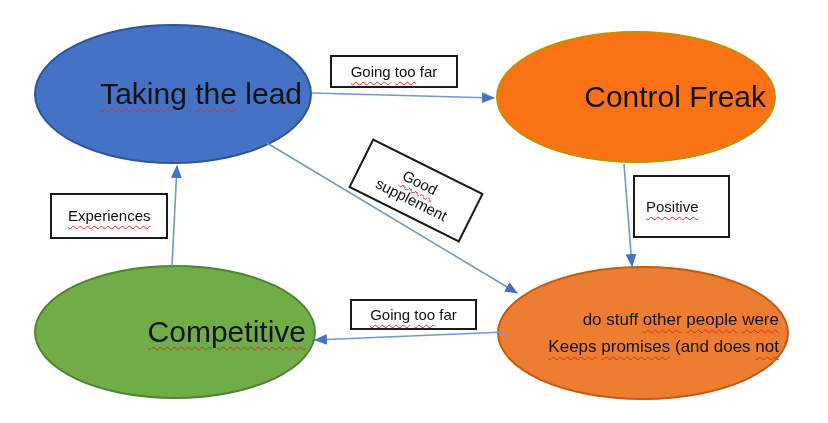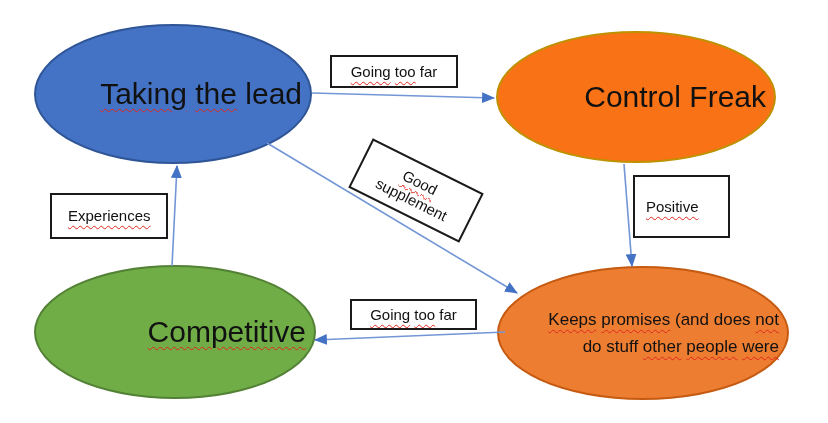--- a/index.html
+++ b/index.html
@@ -47,22 +47,22 @@
   <div class="ellipse" style="left: 496px; top: 31px; width: 280px; height: 132px; background-color: #f97316; border-color: rgb(191, 144, 0);">
     <div class="node-label big"><span>Control</span> <span>Freak</span></div>
   </div>
 
   <div class="ellipse" style="left: 34px; top: 265px; width: 282px; height: 134px; background-color: rgb(112, 173, 71); border-color: rgb(83, 129, 53);">
     <div class="node-label big"><span class="sq">Competitive</span></div>
   </div>
 
   <div class="ellipse" style="left: 497px; top: 266px; width: 292px; height: 134px; background-color: rgb(237, 125, 49); border-color: rgb(197, 90, 17);">
     <div class="node-label small">
+      <div><span>do</span> <span>stuff</span> <span class="sq">other</span> <span class="sq">people</span> <span class="sq">were</span></div>
       <div><span class="sq">Keeps</span> <span class="sq">promises</span> <span>(and</span> <span>does</span> <span class="sq">not</span></div>
-      <div><span>do</span> <span>stuff</span> <span class="sq">other</span> <span class="sq">people</span> <span class="sq">were</span></div>
     </div>
   </div>
 
   <svg class="arrows" width="828" height="423" viewBox="0 0 828 423">
     <defs>
       <marker id="ah" viewBox="0 0 12 10" refX="11" refY="5" markerUnits="userSpaceOnUse" markerWidth="13" markerHeight="11" orient="auto">
         <path class="ah-path" d="M0,0 L12,5 L0,10 z" fill="#4472c4"></path>
       </marker>
     </defs>
     <line class="arrow-line" x1="312" y1="93" x2="494" y2="98" stroke="#7396d6" stroke-width="1.6" marker-end="url(#ah)"></line>

